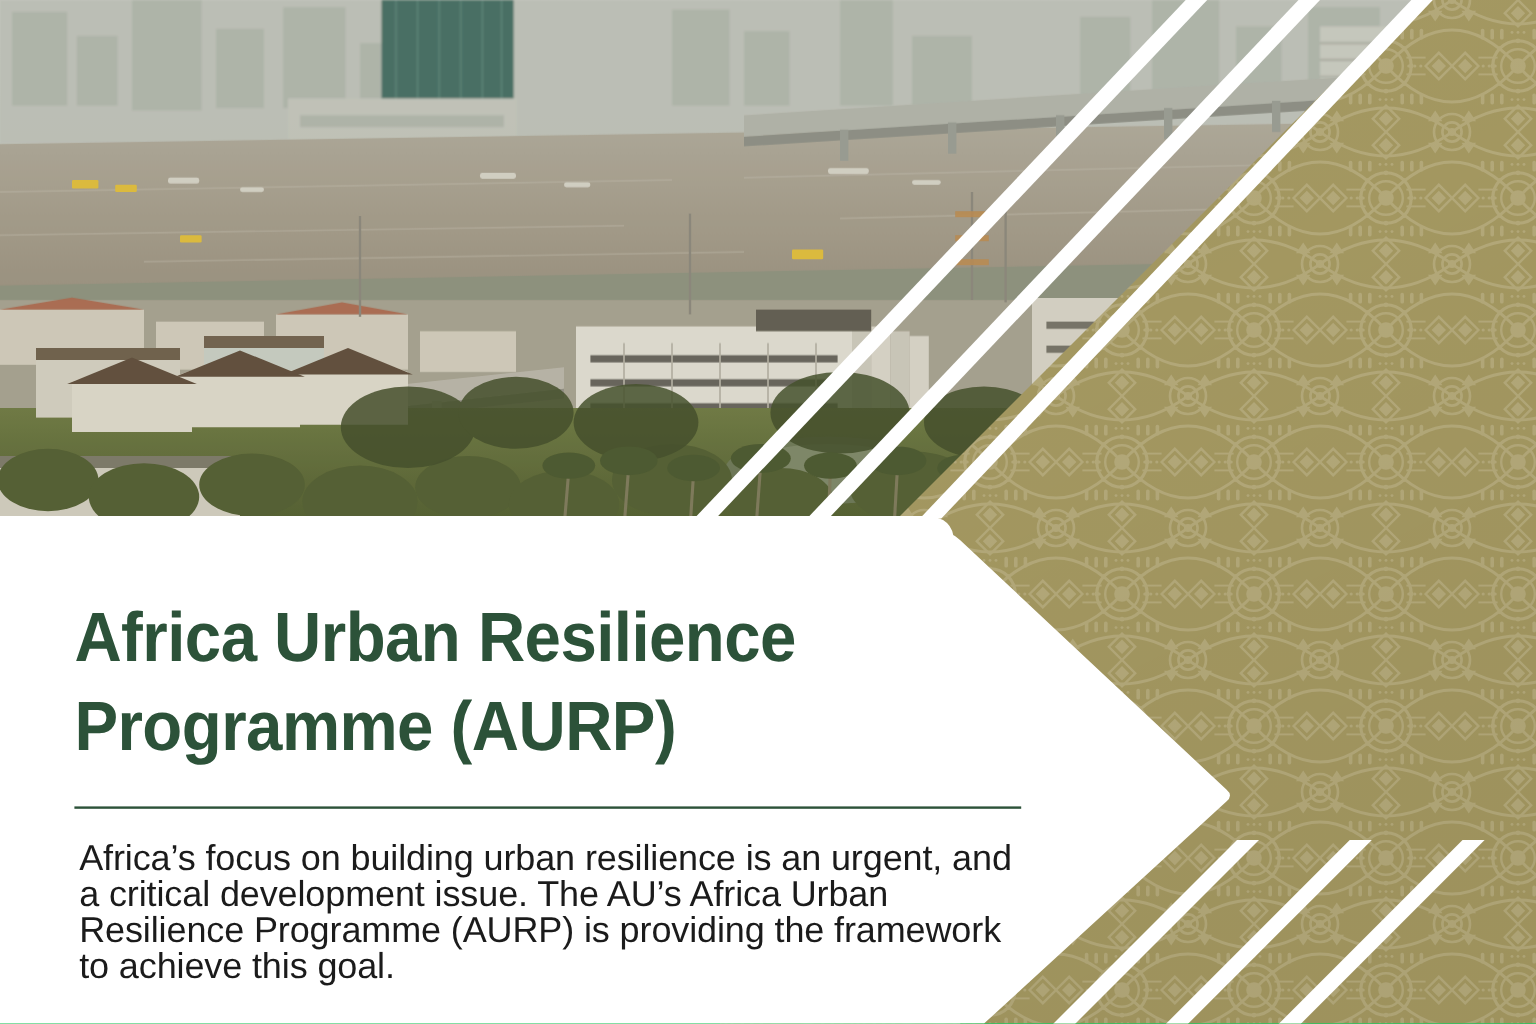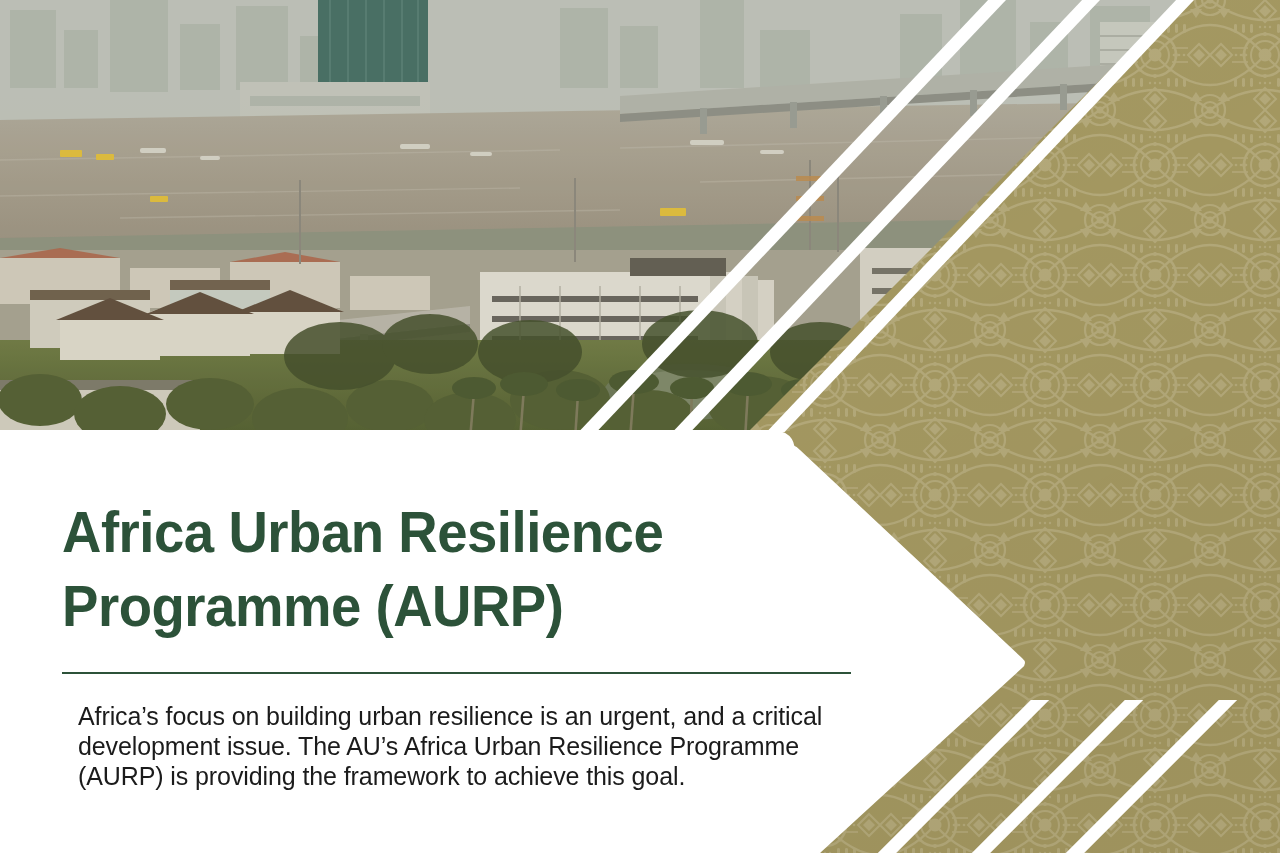--- a/index.html
+++ b/index.html
@@ -80,25 +80,25 @@
     transform: scaleX(0.94);
     transform-origin: left center;
   }
   .rule {
     width: 789px;
     height: 2px;
     background: #2c5239;
     margin-top: 29px;
   }
   .body-copy {
-    margin: 16px;
+    margin: 4px;
     margin-top: 27px;
     width: 800px;
     font-family: "Liberation Sans", sans-serif;
-    font-size: 25px;
+    font-size: 30px;
     line-height: 30px;
     color: #1b1b1b;
     letter-spacing: -0.1px;
   }
 </style>
 </head>
 <body>
 
 <div id="poster">
 

